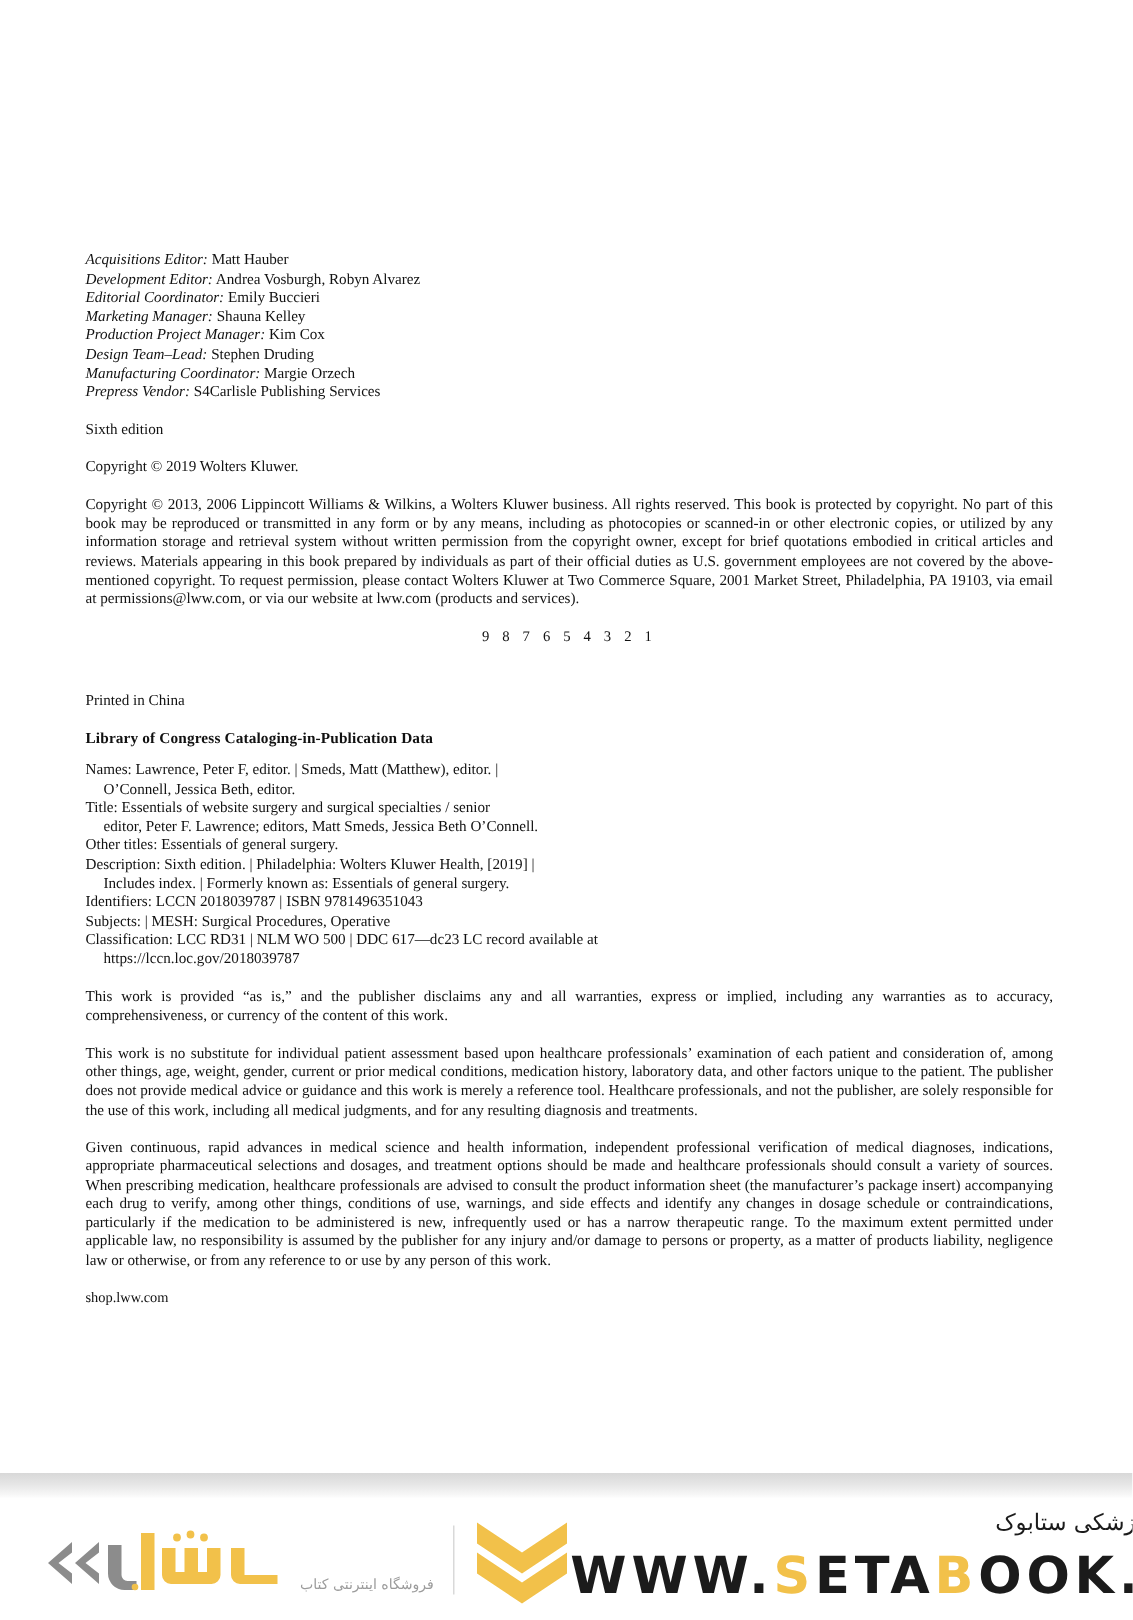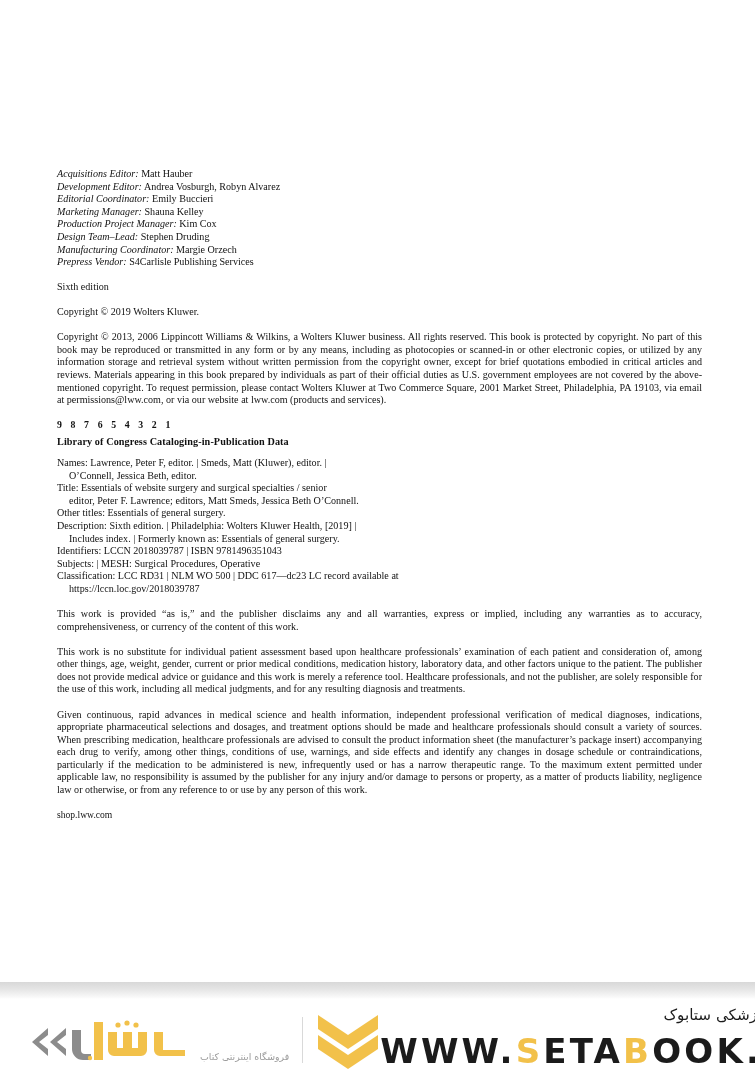--- a/index.html
+++ b/index.html
@@ -55,24 +55,25 @@
   }
   .para.justify {
     text-align: justify;
     text-justify: inter-word;
   }
   .para.tight {
     margin-bottom: 11px;
   }
 
   .printnum {
-    margin: 0 0 4px 0;
-    font-weight: bold;
+    margin: 0 0 30px 0;
+    font-weight: normal;
     font-size: 9.8px;
     letter-spacing: 3.1px;
+    text-align: center;
   }
 
   .loc-heading {
     font-weight: bold;
     margin: 0 0 9px 0;
     font-size: 10.2px;
     letter-spacing: 0.1px;
   }
 
   
@@ -221,25 +222,26 @@
     </div>
 
     <p class="para">Sixth edition</p>
 
     <p class="para">Copyright © 2019 Wolters Kluwer.</p>
 
     <p class="para justify">Copyright © 2013, 2006 Lippincott Williams &amp; Wilkins, a Wolters Kluwer business. All rights reserved. This book is protected by copyright. No part of this book may be reproduced or transmitted in any form or by any means, including as photocopies or scanned-in or other electronic copies, or utilized by any information storage and retrieval system without written permission from the copyright owner, except for brief quotations embodied in critical articles and reviews. Materials appearing in this book prepared by individuals as part of their official duties as U.S. government employees are not covered by the above-mentioned copyright. To request permission, please contact Wolters Kluwer at Two Commerce Square, 2001 Market Street, Philadelphia, PA 19103, via email at permissions@lww.com, or via our website at lww.com (products and services).</p>
 
     <p class="printnum">9  8  7  6  5  4  3  2  1</p>
 
+    <p class="para">Printed in China</p>
 
     <p class="loc-heading">Library of Congress Cataloging-in-Publication Data</p>
 
     <div class="cip">
-      <div class="cip-line">Names: Lawrence, Peter F, editor. | Smeds, Matt (Kluwer), editor. |</div>
+      <div class="cip-line">Names: Lawrence, Peter F, editor. | Smeds, Matt (Matthew), editor. |</div>
       <div class="cip-line indent">O’Connell, Jessica Beth, editor.</div>
       <div class="cip-line">Title: Essentials of website surgery and surgical specialties / senior</div>
       <div class="cip-line indent">editor, Peter F. Lawrence; editors, Matt Smeds, Jessica Beth O’Connell.</div>
       <div class="cip-line">Other titles: Essentials of general surgery.</div>
       <div class="cip-line">Description: Sixth edition. | Philadelphia: Wolters Kluwer Health, [2019] |</div>
       <div class="cip-line indent">Includes index. | Formerly known as: Essentials of general surgery.</div>
       <div class="cip-line">Identifiers: LCCN 2018039787 | ISBN 9781496351043</div>
       <div class="cip-line">Subjects: | MESH: Surgical Procedures, Operative</div>
       <div class="cip-line">Classification: LCC RD31 | NLM WO 500 | DDC 617—dc23 LC record available at</div>
       <div class="cip-line indent">https://lccn.loc.gov/2018039787</div>

